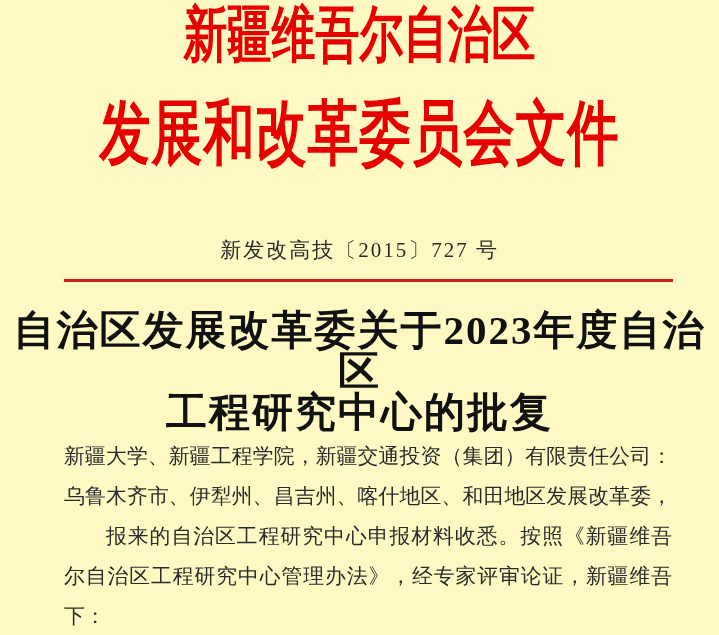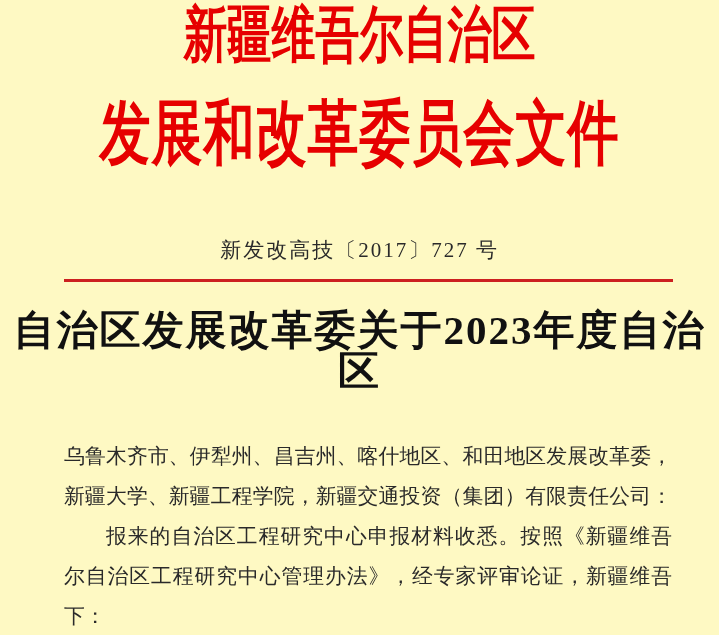--- a/index.html
+++ b/index.html
@@ -98,29 +98,30 @@
 </style>
 </head>
 <body>
 
 <div class="page">
 
   <div class="letterhead-line letterhead-line1">新疆维吾尔自治区</div>
 
   <div class="letterhead-line letterhead-line2">发展和改革委员会文件</div>
 
-  <div class="doc-number">新发改高技〔2017〕727 号</div>
+  <div class="doc-number">新发改高技〔2015〕727 号</div>
 
   <div class="red-rule"></div>
 
   <div class="doc-title">
     <div>自治区发展改革委关于2023年度自治区</div>
+    <div>工程研究中心的批复</div>
   </div>
 
   <div class="doc-body">
+    <div class="body-line">新疆大学、新疆工程学院，新疆交通投资（集团）有限责任公司：</div>
     <div class="body-line">乌鲁木齐市、伊犁州、昌吉州、喀什地区、和田地区发展改革委，</div>
-    <div class="body-line">新疆大学、新疆工程学院，新疆交通投资（集团）有限责任公司：</div>
     <div class="body-line indented">报来的自治区工程研究中心申报材料收悉。按照《新疆维吾</div>
     <div class="body-line">尔自治区工程研究中心管理办法》，经专家评审论证，新疆维吾</div>
     <div class="body-line last">下：</div>
   </div>
 
 </div>
 
 </body></html>

